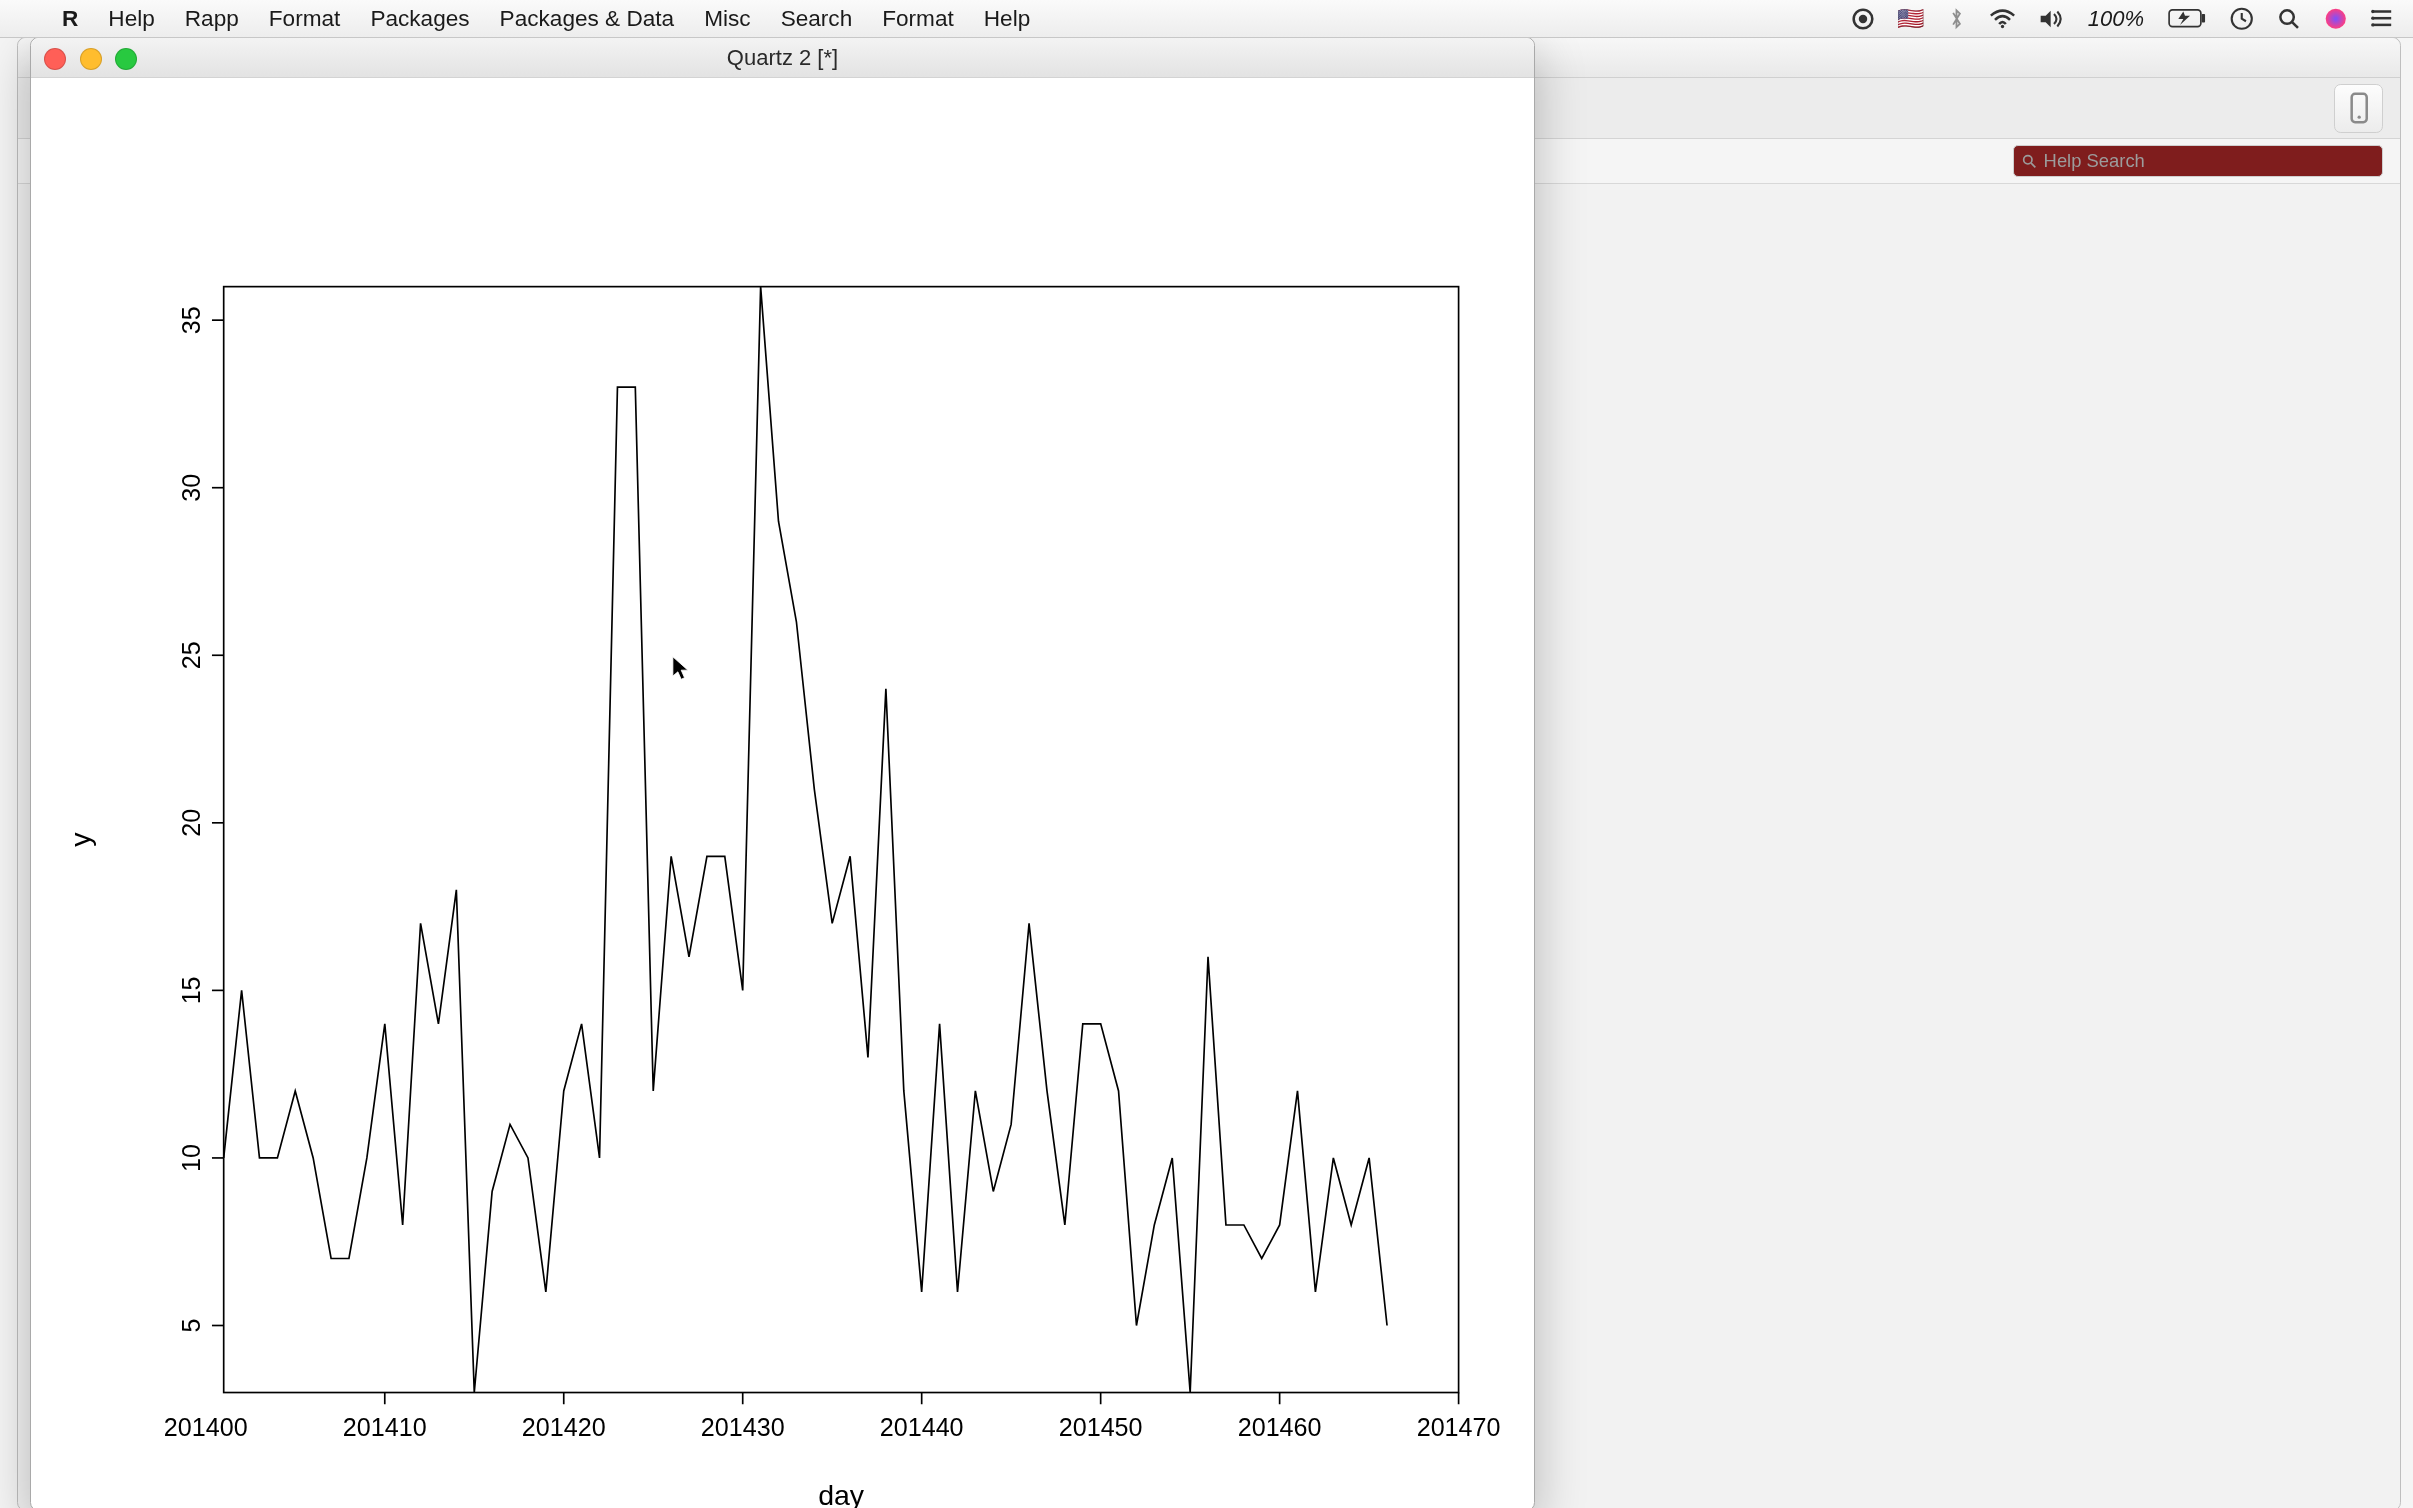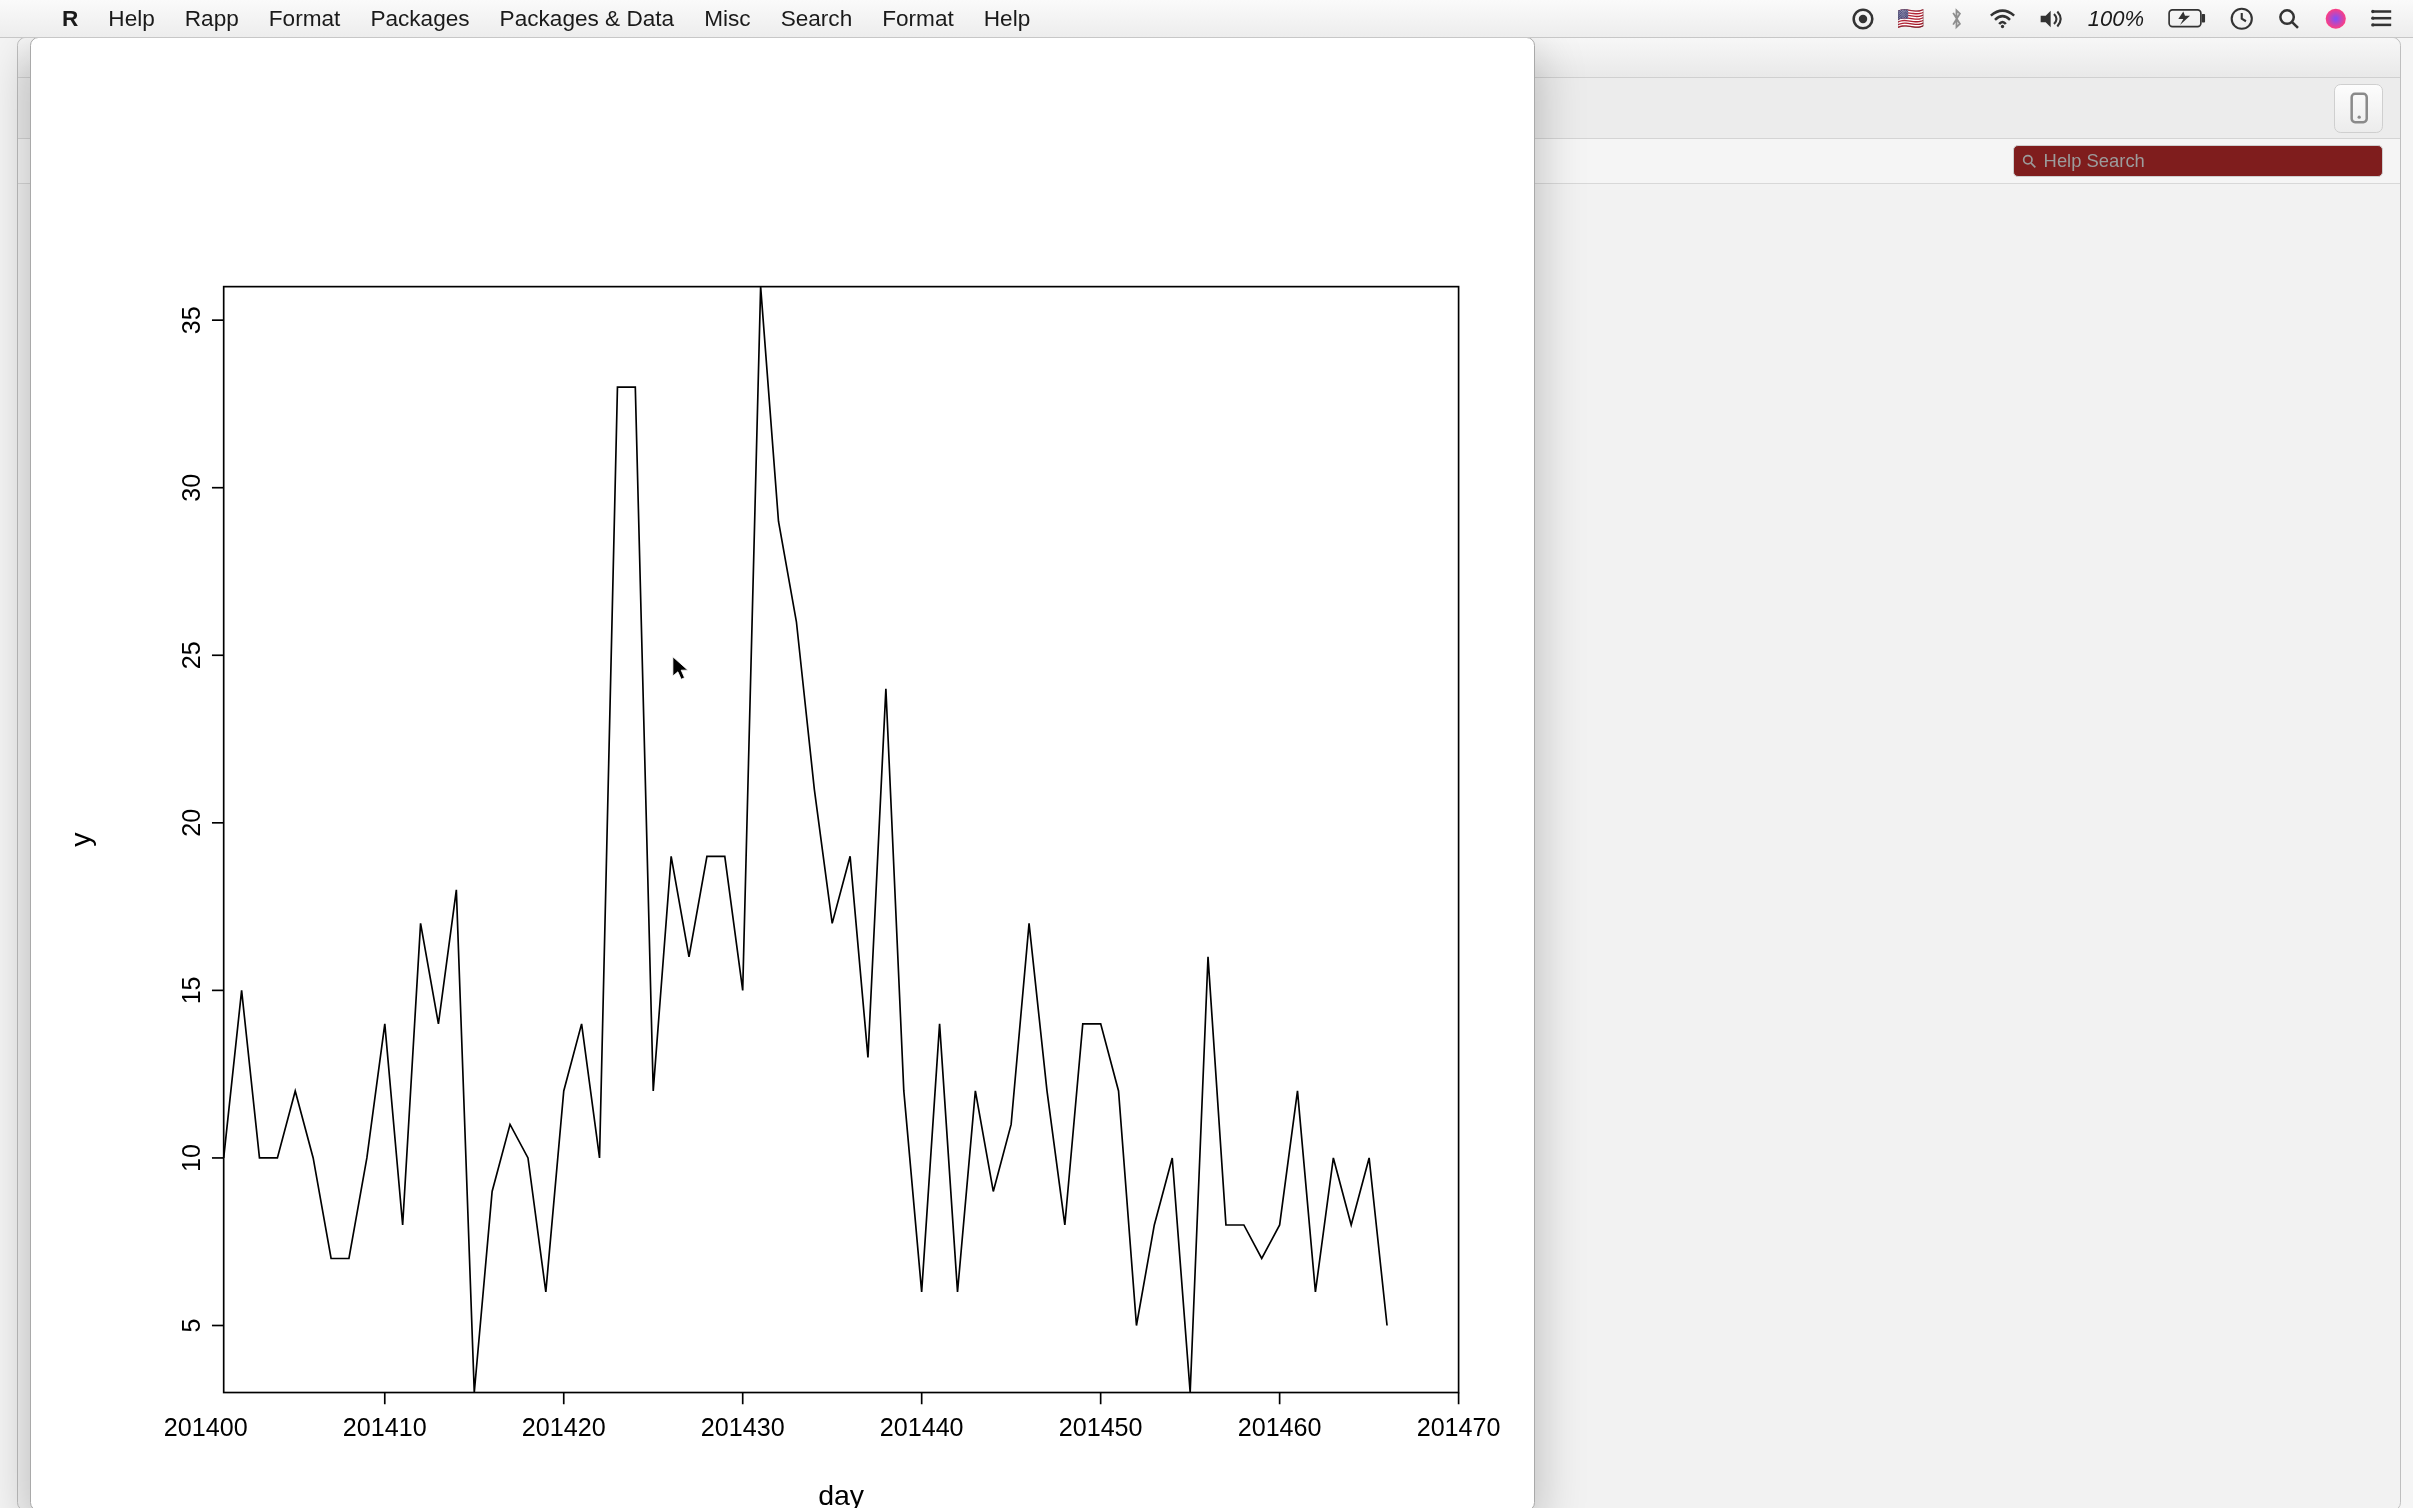--- a/index.html
+++ b/index.html
@@ -374,20 +374,28 @@
 <span>   6 12 14 10 25 29 33 33 12 19 16 19 19 12</span>
 <span>  36 29 26 21 17 19 13 20 24 12  6 14  6 12</span>
 <span>  17 12  8 14 14 12  5  8 10  3 16  8  8  7</span>
 <span>  10  8 10  5</span>
 
 <span class="blue">d,ylab="y", xlab="day")</span>
 </div>
 </div>
 
 <div class="quartz-window">
+  <div class="quartz-titlebar">
+    <div class="quartz-traffic">
+      <div class="traffic-light tl-red"></div>
+      <div class="traffic-light tl-yellow"></div>
+      <div class="traffic-light tl-green"></div>
+    </div>
+    <span>Quartz 2 [*]</span>
+  </div>
   <div class="plot-area">
     <svg id="plot-svg" viewBox="0 0 1794 1710">
         <rect x="230" y="250" width="1474" height="1320" class="plot-box"></rect>
         <line x1="216" y1="1490" x2="230" y2="1490" class="tick"></line>
         <text x="202" y="1490" text-anchor="middle" class="axis-text" transform="rotate(-90 202 1490)">5</text>
         <line x1="216" y1="1290" x2="230" y2="1290" class="tick"></line>
         <text x="202" y="1290" text-anchor="middle" class="axis-text" transform="rotate(-90 202 1290)">10</text>
         <line x1="216" y1="1090" x2="230" y2="1090" class="tick"></line>
         <text x="202" y="1090" text-anchor="middle" class="axis-text" transform="rotate(-90 202 1090)">15</text>
         <line x1="216" y1="890" x2="230" y2="890" class="tick"></line>

